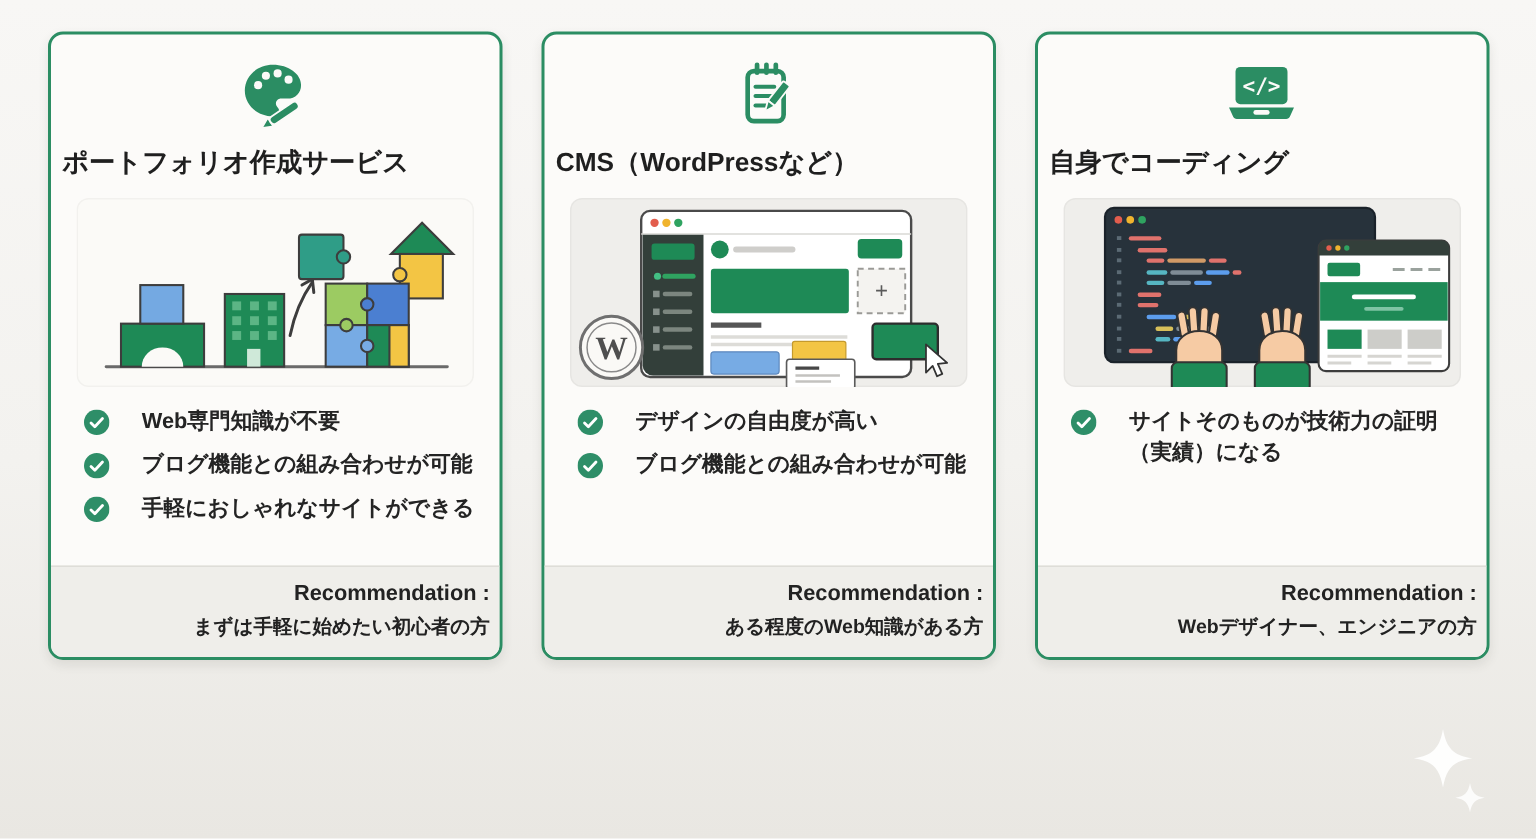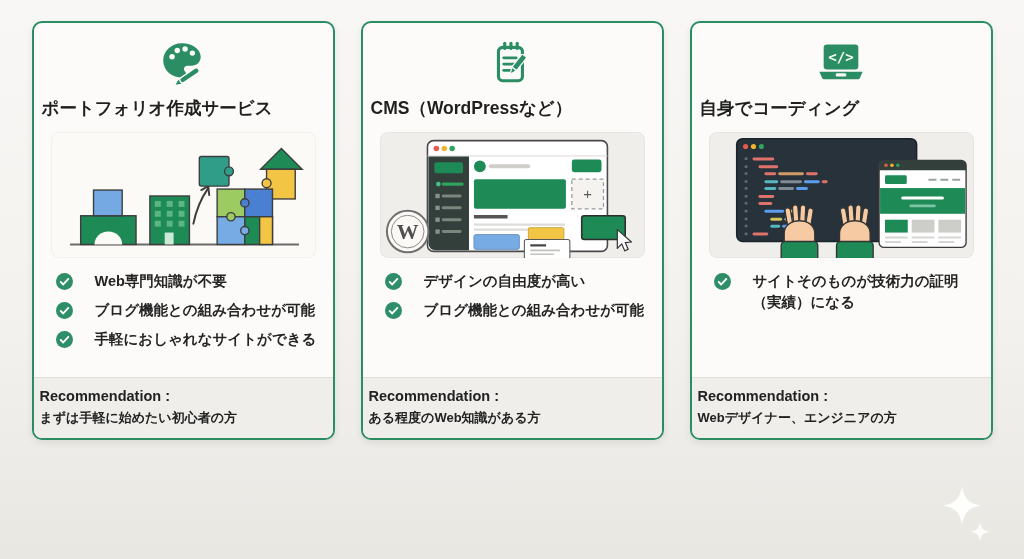--- a/index.html
+++ b/index.html
@@ -20,21 +20,21 @@
   }
   .icon-wrap{margin:13px auto 0;height:54px;display:flex;align-items:center;justify-content:center}
   .card-title{margin:6px 8px 0;text-align:left;font-size:17.5px;font-weight:700;color:#1f1f1f}
   .illus{margin:12px 17px 0;height:126px;border-radius:8px;overflow:hidden;background:#efeeeb;box-shadow:inset 0 0 0 1px rgba(0,0,0,.035)}
   .illus-white{background:#fbfaf7}
   .illus svg{width:100%;height:100%;display:block}
   .features{list-style:none;margin:13px 0 0;padding:0 16px 0 22px}
   .features li{display:flex;align-items:flex-start;gap:22px;margin-bottom:8px;font-size:14.5px;font-weight:600;line-height:1.45;color:#242424}
   .check{flex:0 0 17px;width:17px;height:17px;margin-top:2px}
   .check svg{display:block;width:17px;height:17px}
-  .rec{margin-top:auto;background:#efeeea;border-top:1px solid #deddd8;text-align:left;padding:8px 6px 11px;font-weight:700;line-height:1.5;color:#222}
+  .rec{margin-top:auto;background:#efeeea;border-top:1px solid #deddd8;text-align:right;padding:8px 6px 11px;font-weight:700;line-height:1.5;color:#222}
   .rec-label{font-size:14.5px}
   .rec-text{font-size:13px}
   .sparkle{position:absolute;left:930px;top:482px;pointer-events:none;z-index:6}
 </style>
 </head>
 <body>
 
 <div class="page">
 
 

